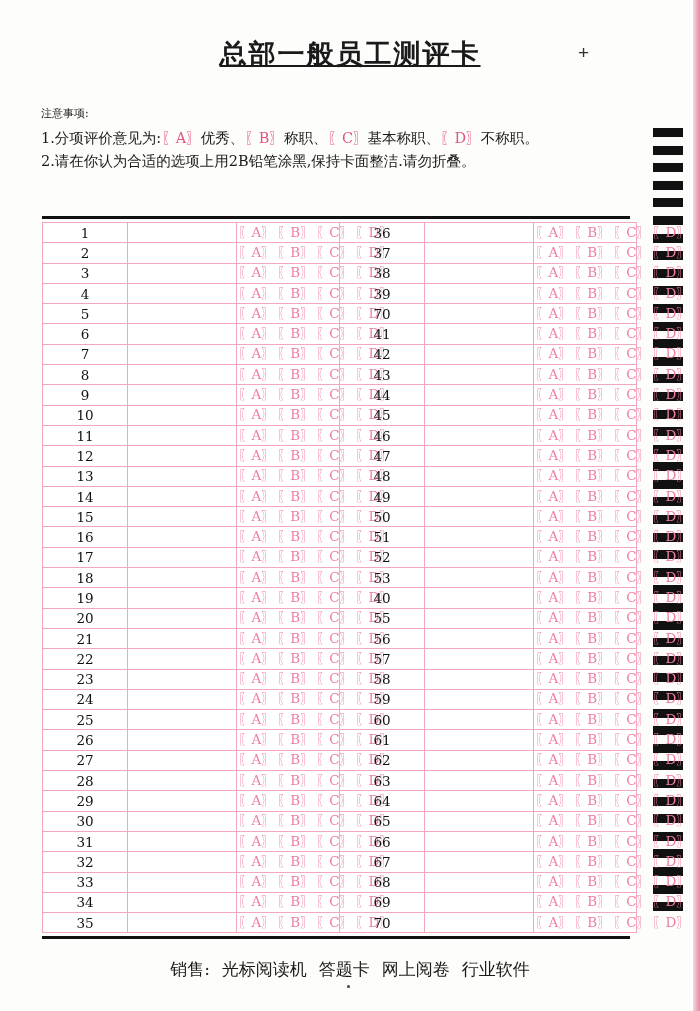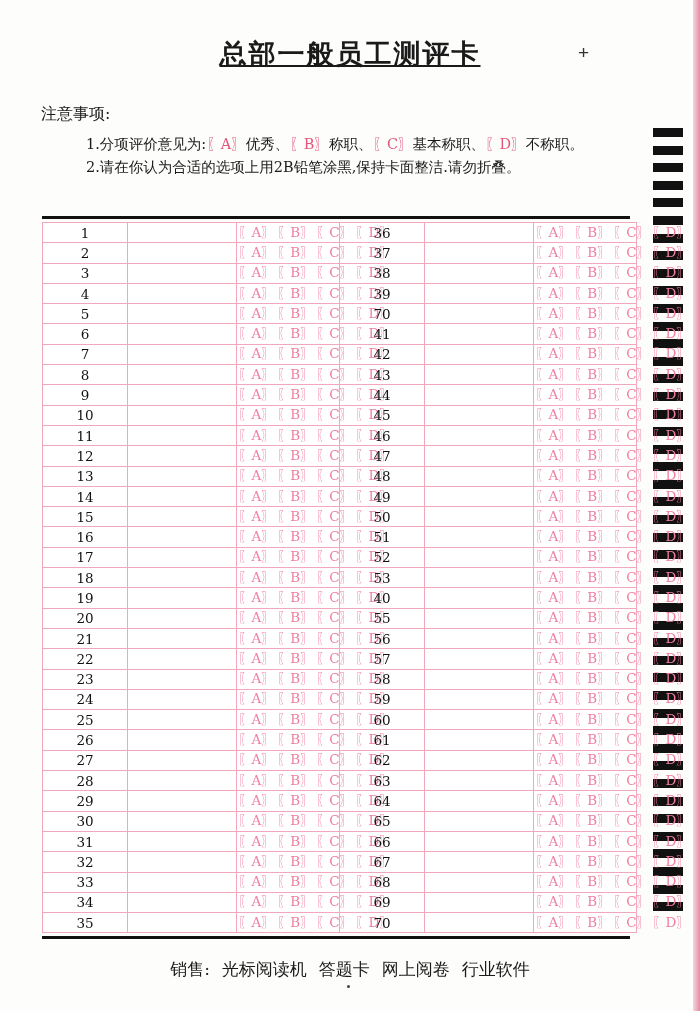--- a/index.html
+++ b/index.html
@@ -64,27 +64,26 @@
   .notes {
     position: absolute;
     top: 103px;
     left: 41px;
     width: 560px;
     font-size: 14.5px;
     line-height: 22px;
     font-family: "DejaVu Serif", serif;
   }
   .notes-title {
-    font-size: 16px;
-    margin-bottom: 8px;
+    font-size: 11px;
+    margin-bottom: 2px;
   }
   .note-line {
     white-space: nowrap;
     margin-top: 1px;
-    margin-left: 45px;
   }
   .opt {
     color: #e2567e;
   }
   .fill-right {
     display: inline-block;
     width: 15px;
     height: 8px;
     background: #111;
     vertical-align: middle;

